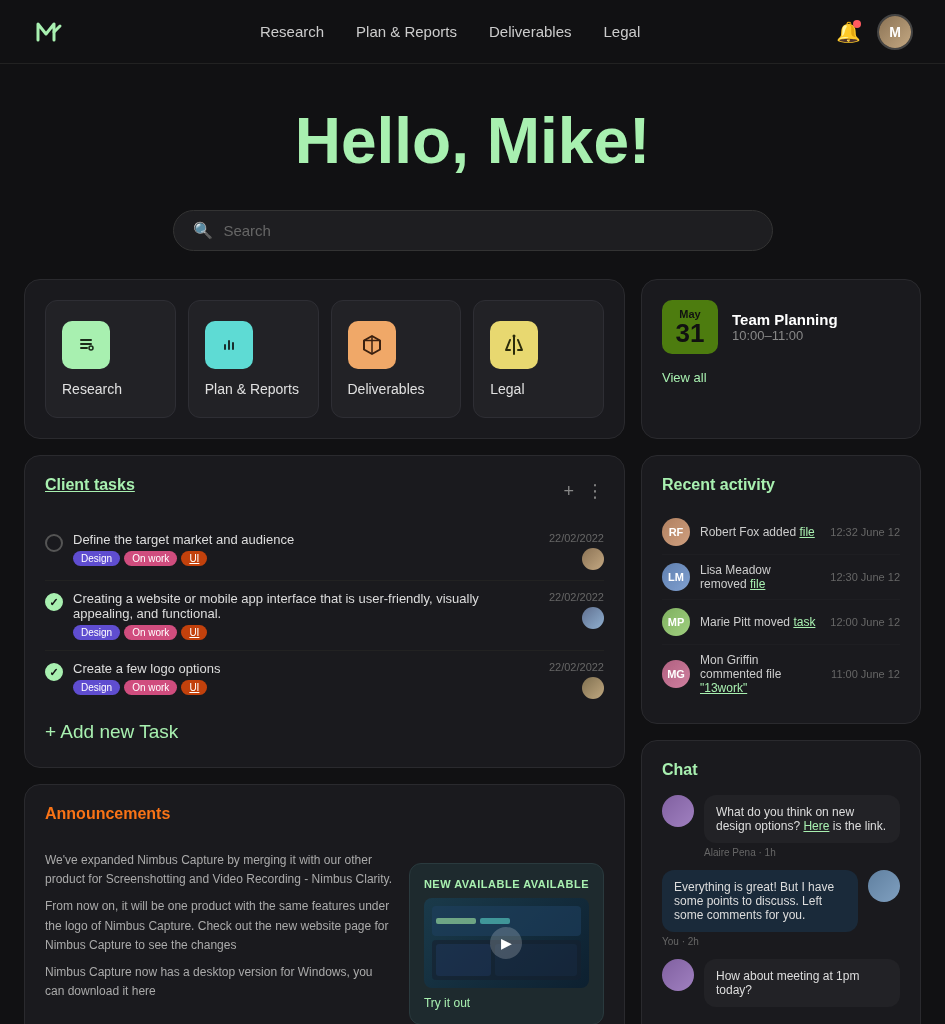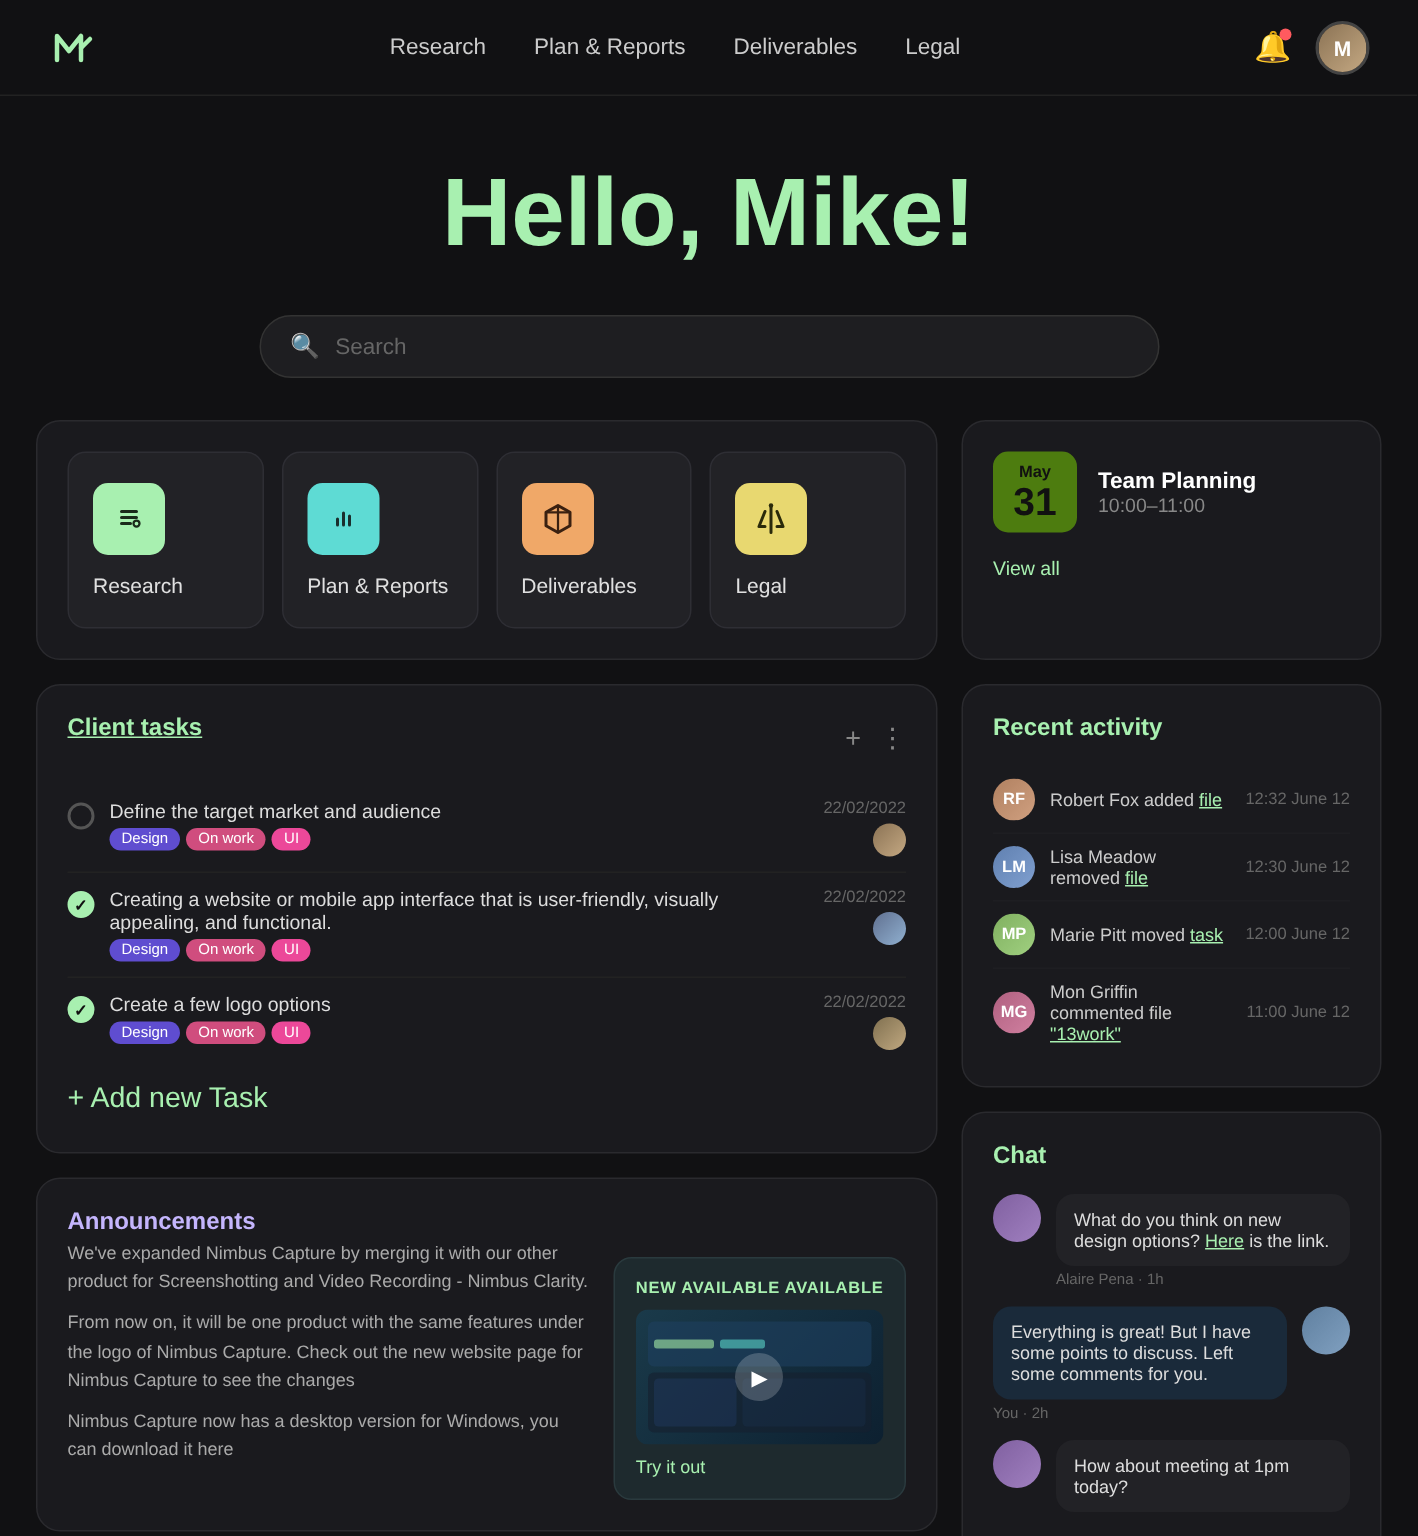--- a/index.html
+++ b/index.html
@@ -207,29 +207,29 @@
     .task-date { font-size: 11px; color: #666; }
     .task-avatar { width: 22px; height: 22px; border-radius: 50%; background: #555; flex-shrink: 0; }
     .tag {
       font-size: 10px;
       padding: 2px 8px;
       border-radius: 10px;
       font-weight: 500;
     }
     .tag-design { background: #5f4dd0; color: #fff; }
     .tag-onwork { background: #d04d7e; color: #fff; }
-    .tag-ui { background: #ec4899; color: #fff; }
+    .tag-ui { background: #c2410c; color: #fff; text-decoration: underline; }
     .task-tags { display: flex; gap: 4px; margin-top: 4px; }
     .task-right { display: flex; flex-direction: column; align-items: flex-end; gap: 4px; min-width: 110px; }
     .add-task-btn {
       background: none; border: none; color: #a8f0b0; font-size: 19px; cursor: pointer;
       margin-top: 8px; text-align: left; padding: 4px 0;
     }
     .announcements-title {
-      color: #c4b5fd; font-size: 16px; font-weight: 600; margin-bottom: 2px;
+      color: #f97316; font-size: 16px; font-weight: 600; margin-bottom: 28px;
     }
     .announcement-text { font-size: 12px; color: #aaa; line-height: 1.6; margin-bottom: 8px; }
     .new-features-card {
       background: #1e2a2e;
       border: 1px solid #2a3a3e;
       border-radius: 12px;
       padding: 14px;
       margin-top: 12px;
     }
     .new-features-label {

